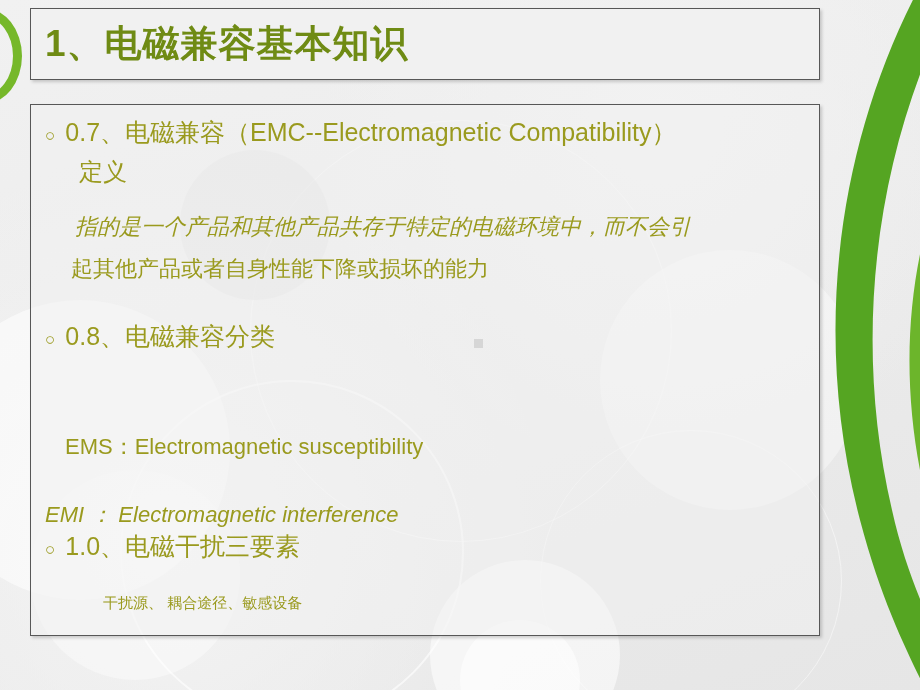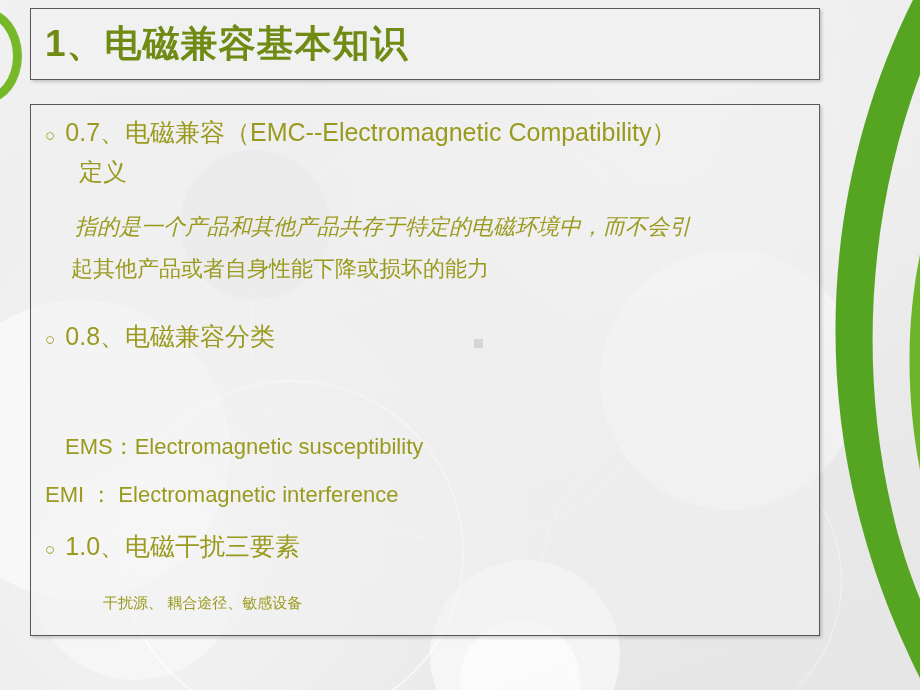--- a/index.html
+++ b/index.html
@@ -113,21 +113,21 @@
     line-height: 1;
   }
 
   .l-b1   { left: 14px;  top: 14px;  font-size: 25px; }
   .l-b1b  { left: 48px;  top: 54px;  font-size: 24px; }
   .l-def1 { left: 44px;  top: 110px; font-size: 22px; font-style: italic; }
   .l-def2 { left: 8px;   top: 152px; font-size: 22px; margin-left: 32px; }
   .l-b2   { left: 14px;  top: 218px; font-size: 25px; }
   .l-f1   { left: 70px;  top: 274px; font-size: 22px; }
   .l-ems  { left: 14px;  top: 330px; font-size: 22px; margin-left: 20px; }
-  .l-emi  { left: 14px;  top: 378px; font-size: 22px; }
+  .l-emi  { left: 14px;  top: 398px; font-size: 22px; font-style: italic; }
   .l-b3   { left: 14px;  top: 428px; font-size: 25px; }
   .l-f2   { left: 72px;  top: 490px; font-size: 15px; }
 
   .artifact {
     position: absolute;
     left: 443px;
     top: 234px;
     width: 9px;
     height: 9px;
     background: #d6d6d6;

